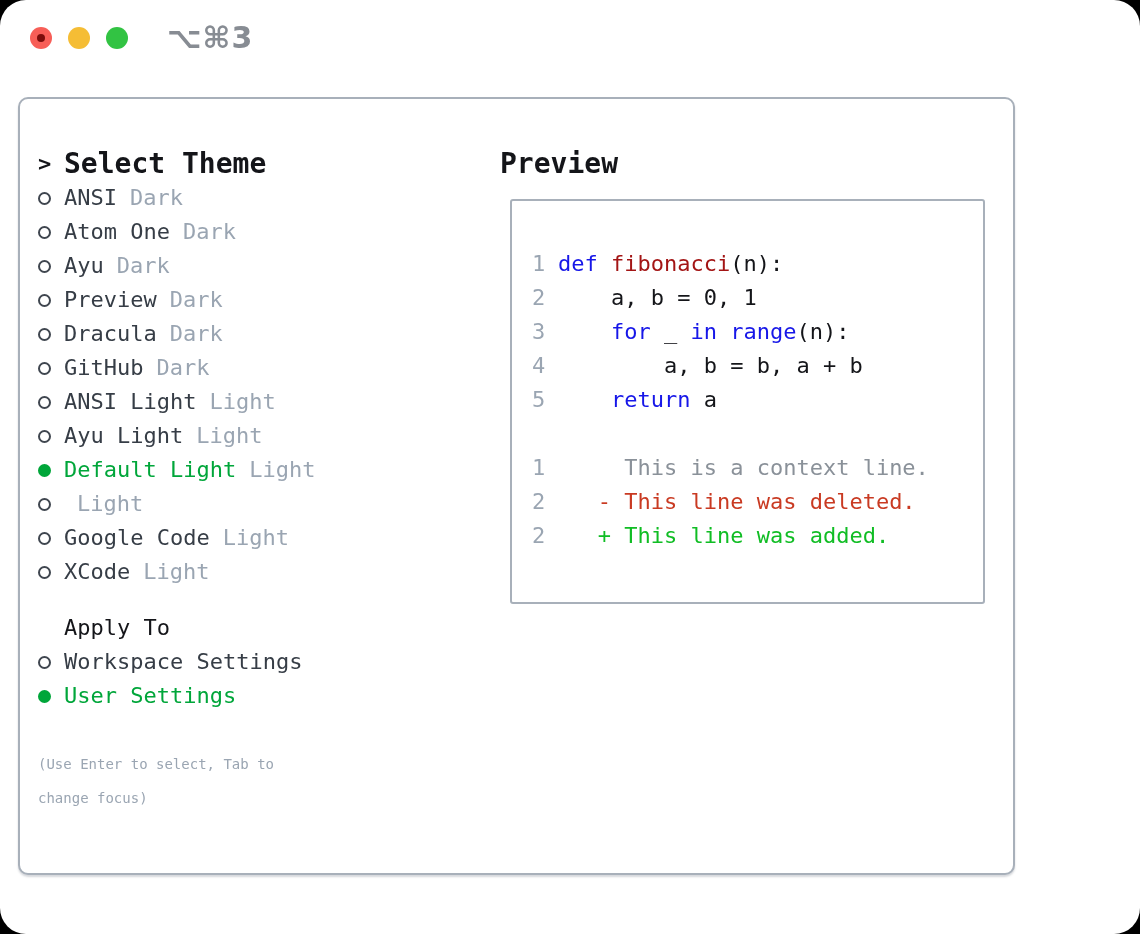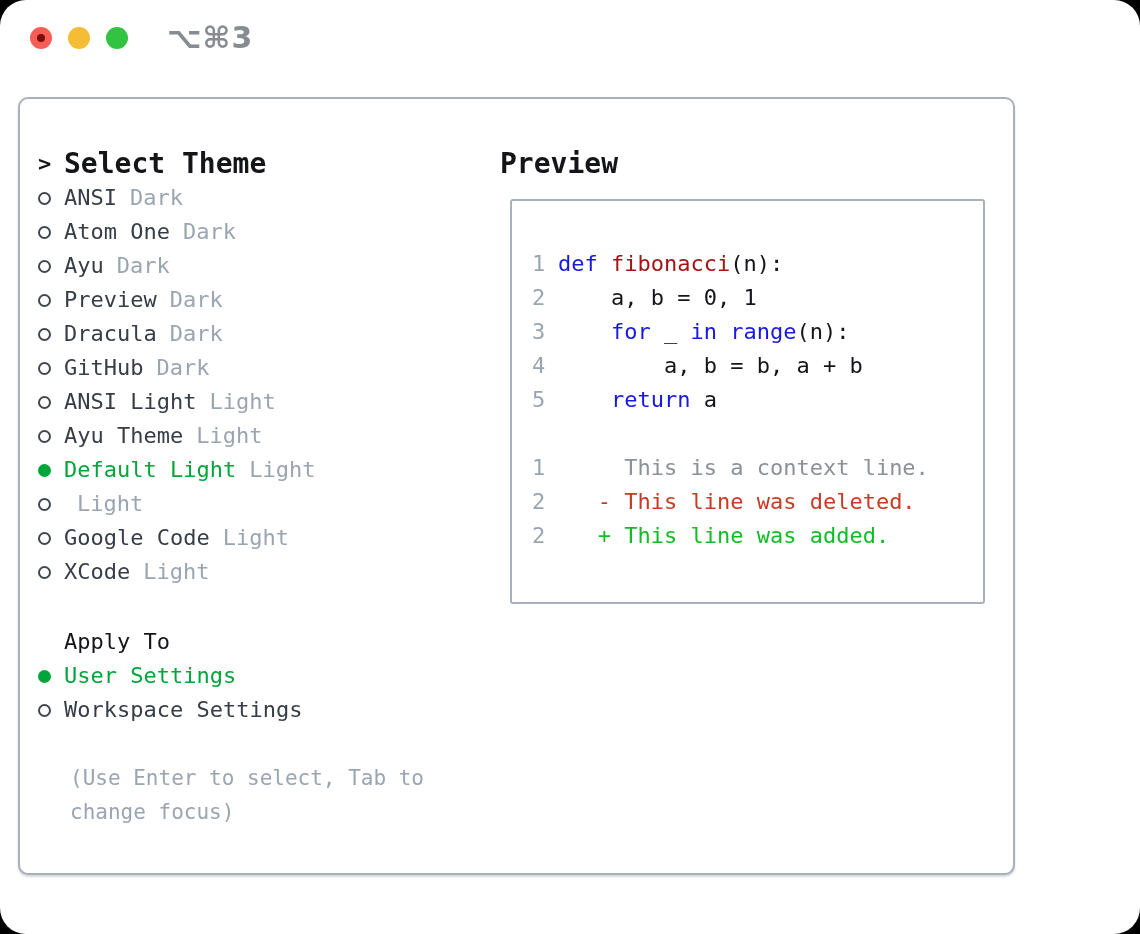--- a/index.html
+++ b/index.html
@@ -57,24 +57,23 @@
 
   .hdr-marker { font-weight: 700; color: var(--text-black); font-size: 22px; }
   .hdr { font-weight: 700; color: var(--text-black); font-size: 28px; }
   .subhdr { font-weight: 400; color: var(--text-black); font-size: 22px; }
 
   .nm, .lbl { color: var(--text-dark); white-space: pre; }
   .vr { color: var(--muted-gray); margin-left: 13px; white-space: pre; }
 
   .help {
     margin-top: 34px;
-    font-size: 21px; line-height: 34px;
+    font-size: 14px; line-height: 34px;
     color: var(--muted-gray);
     white-space: pre-line;
-    margin-left: 32px;
   }
 
   
   .preview-box {
     margin: 18px 0 0 10px;
     width: 475px; height: 405px;
     border: 2px solid var(--border-gray);
     border-radius: 3px;
     padding: 46px 0 0 20px;
     background: #fff;
@@ -156,21 +155,21 @@
     <span class="mk">
               <i class="circle"></i>
             </span>
     <span class="nm">ANSI Light</span>
     <span class="vr">Light</span>
   </div>
           <div class="row theme">
     <span class="mk">
               <i class="circle"></i>
             </span>
-    <span class="nm">Ayu Theme</span>
+    <span class="nm">Ayu Light</span>
     <span class="vr">Light</span>
   </div>
           <div class="row theme selected">
     <span class="mk">
               <i class="circle"></i>
             </span>
     <span class="nm">Default Light</span>
     <span class="vr">Light</span>
   </div>
           <div class="row theme">
@@ -188,37 +187,37 @@
   </div>
           <div class="row theme">
     <span class="mk">
               <i class="circle"></i>
             </span>
     <span class="nm">XCode</span>
     <span class="vr">Light</span>
   </div>
         </div>
 
-      <div class="row subhdr-row" style="margin-top:36px">
+      <div class="row subhdr-row" style="margin-top:22px">
         <span class="mk"></span>
         <span class="subhdr">Apply To</span>
       </div>
 
       <div>
+          <div class="row apply">
+    <span class="mk">
+              <i class="circle"></i>
+            </span>
+    <span class="lbl">Workspace Settings</span>
+  </div>
           <div class="row apply selected">
     <span class="mk">
               <i class="circle"></i>
             </span>
     <span class="lbl">User Settings</span>
-  </div>
-          <div class="row apply">
-    <span class="mk">
-              <i class="circle"></i>
-            </span>
-    <span class="lbl">Workspace Settings</span>
   </div>
         </div>
 
       <div class="help">(Use Enter to select, Tab to
 change focus)</div>
     </div>
 
     <div class="right-col">
       <div class="row">
         <span class="hdr">Preview</span>

